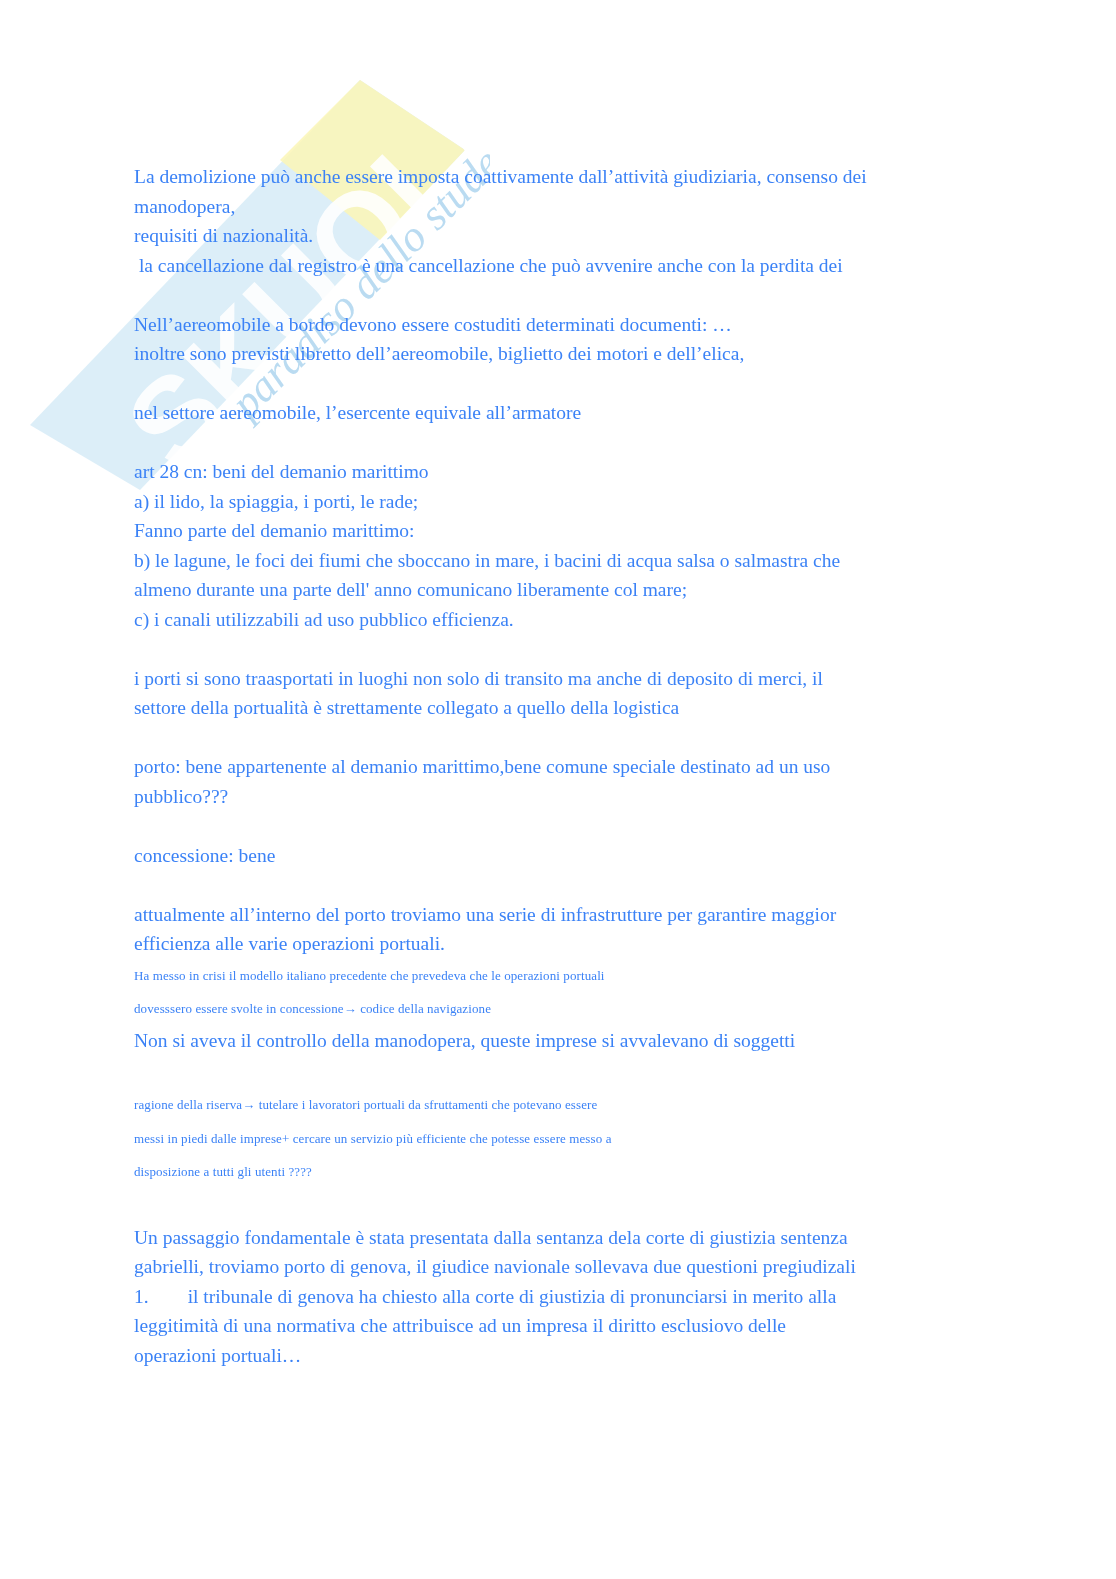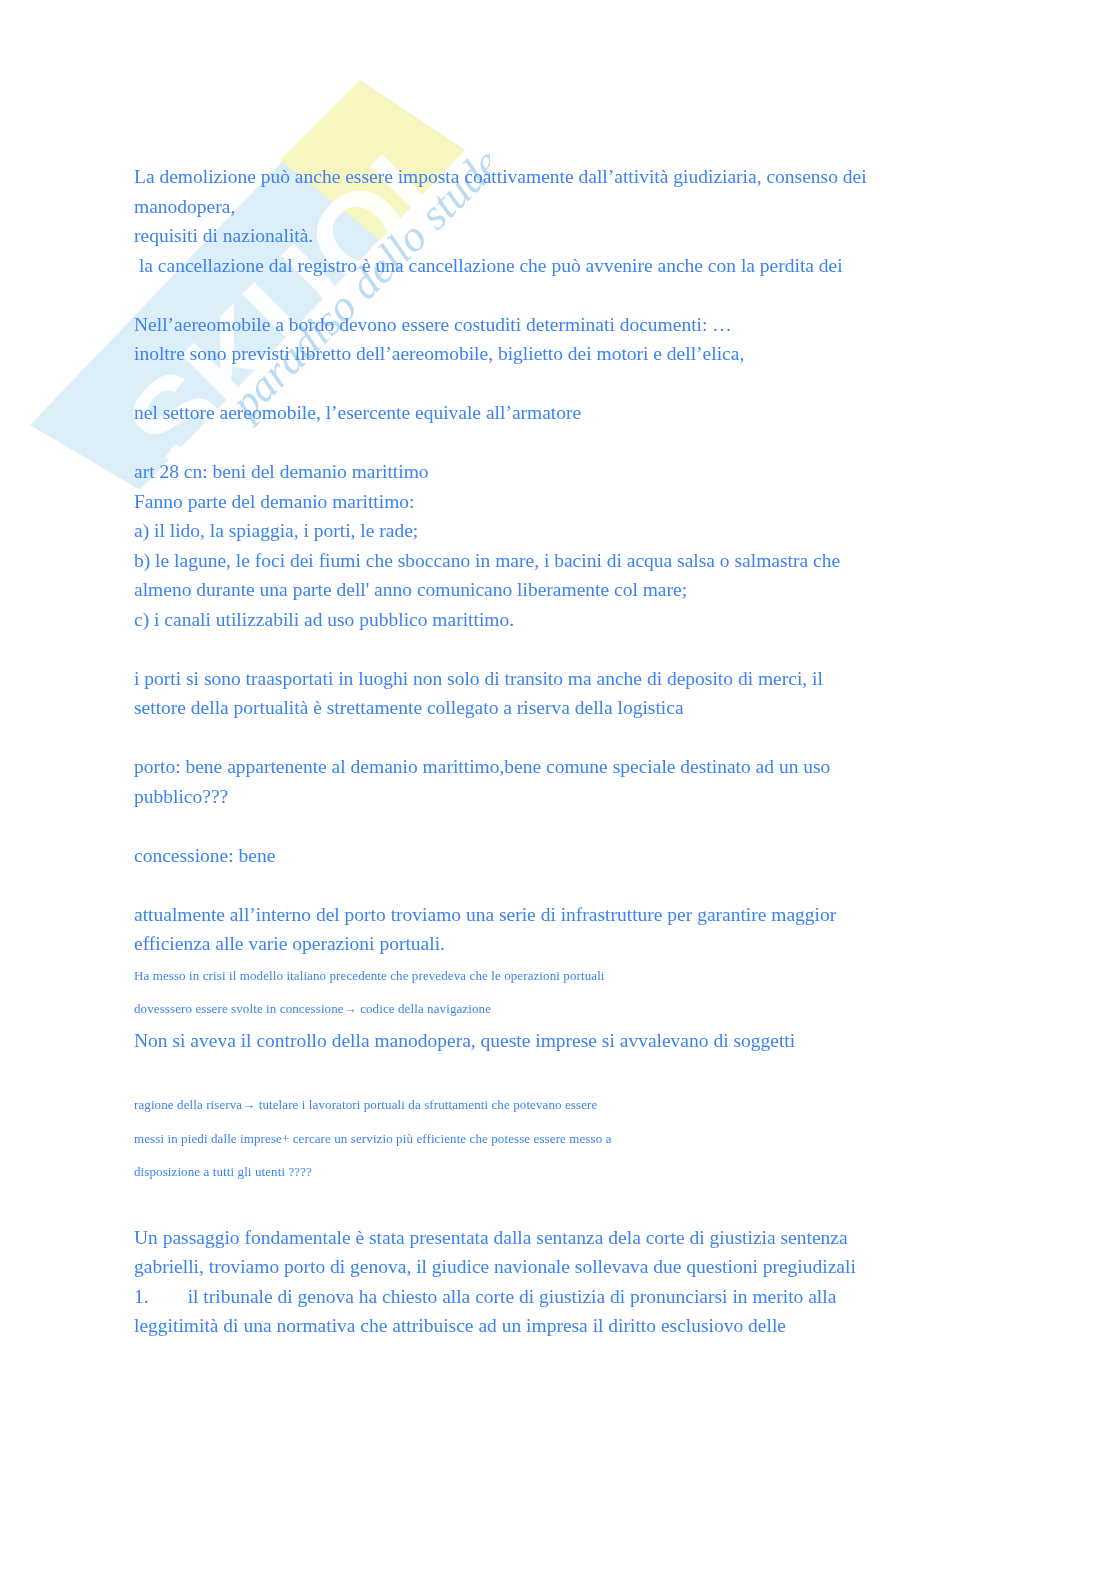--- a/index.html
+++ b/index.html
@@ -42,29 +42,29 @@
     <span class="gap"></span>
 
     <span class="line">Nell’aereomobile a bordo devono essere costuditi determinati documenti: …</span>
     <span class="line">inoltre sono previsti libretto dell’aereomobile, biglietto dei motori e dell’elica,</span>
     <span class="gap"></span>
 
     <span class="line">nel settore aereomobile, l’esercente equivale all’armatore</span>
     <span class="gap"></span>
 
     <span class="line">art 28 cn: beni del demanio marittimo</span>
+    <span class="line">a) il lido, la spiaggia, i porti, le rade;</span>
     <span class="line">Fanno parte del demanio marittimo:</span>
-    <span class="line">a) il lido, la spiaggia, i porti, le rade;</span>
     <span class="line">b) le lagune, le foci dei fiumi che sboccano in mare, i bacini di acqua salsa o salmastra che</span>
     <span class="line">almeno durante una parte dell' anno comunicano liberamente col mare;</span>
-    <span class="line">c) i canali utilizzabili ad uso pubblico marittimo.</span>
+    <span class="line">c) i canali utilizzabili ad uso pubblico efficienza.</span>
     <span class="gap"></span>
 
     <span class="line">i porti si sono traasportati in luoghi non solo di transito ma anche di deposito di merci, il</span>
-    <span class="line">settore della portualità è strettamente collegato a riserva della logistica</span>
+    <span class="line">settore della portualità è strettamente collegato a quello della logistica</span>
     <span class="gap"></span>
 
     <span class="line">porto: bene appartenente al demanio marittimo,bene comune speciale destinato ad un uso</span>
     <span class="line">pubblico???</span>
     <span class="gap"></span>
 
     <span class="line">concessione: bene</span>
     <span class="gap"></span>
 
     <span class="line">attualmente all’interno del porto troviamo una serie di infrastrutture per garantire maggior</span>
@@ -76,14 +76,15 @@
 
     <span class="line alt">ragione della riserva→ tutelare i lavoratori portuali da sfruttamenti che potevano essere</span>
     <span class="line alt">messi in piedi dalle imprese+ cercare un servizio più efficiente che potesse essere messo a</span>
     <span class="line alt">disposizione a tutti gli utenti ????</span>
     <span class="gap" style="height:34px"></span>
 
     <span class="line">Un passaggio fondamentale è stata presentata dalla sentanza dela corte di giustizia sentenza</span>
     <span class="line">gabrielli, troviamo porto di genova, il giudice navionale sollevava due questioni pregiudizali</span>
     <span class="line">1.        il tribunale di genova ha chiesto alla corte di giustizia di pronunciarsi in merito alla</span>
     <span class="line">leggitimità di una normativa che attribuisce ad un impresa il diritto esclusiovo delle</span>
+    <span class="line">operazioni portuali…</span>
   </div>
 </div>
 
 </body></html>

